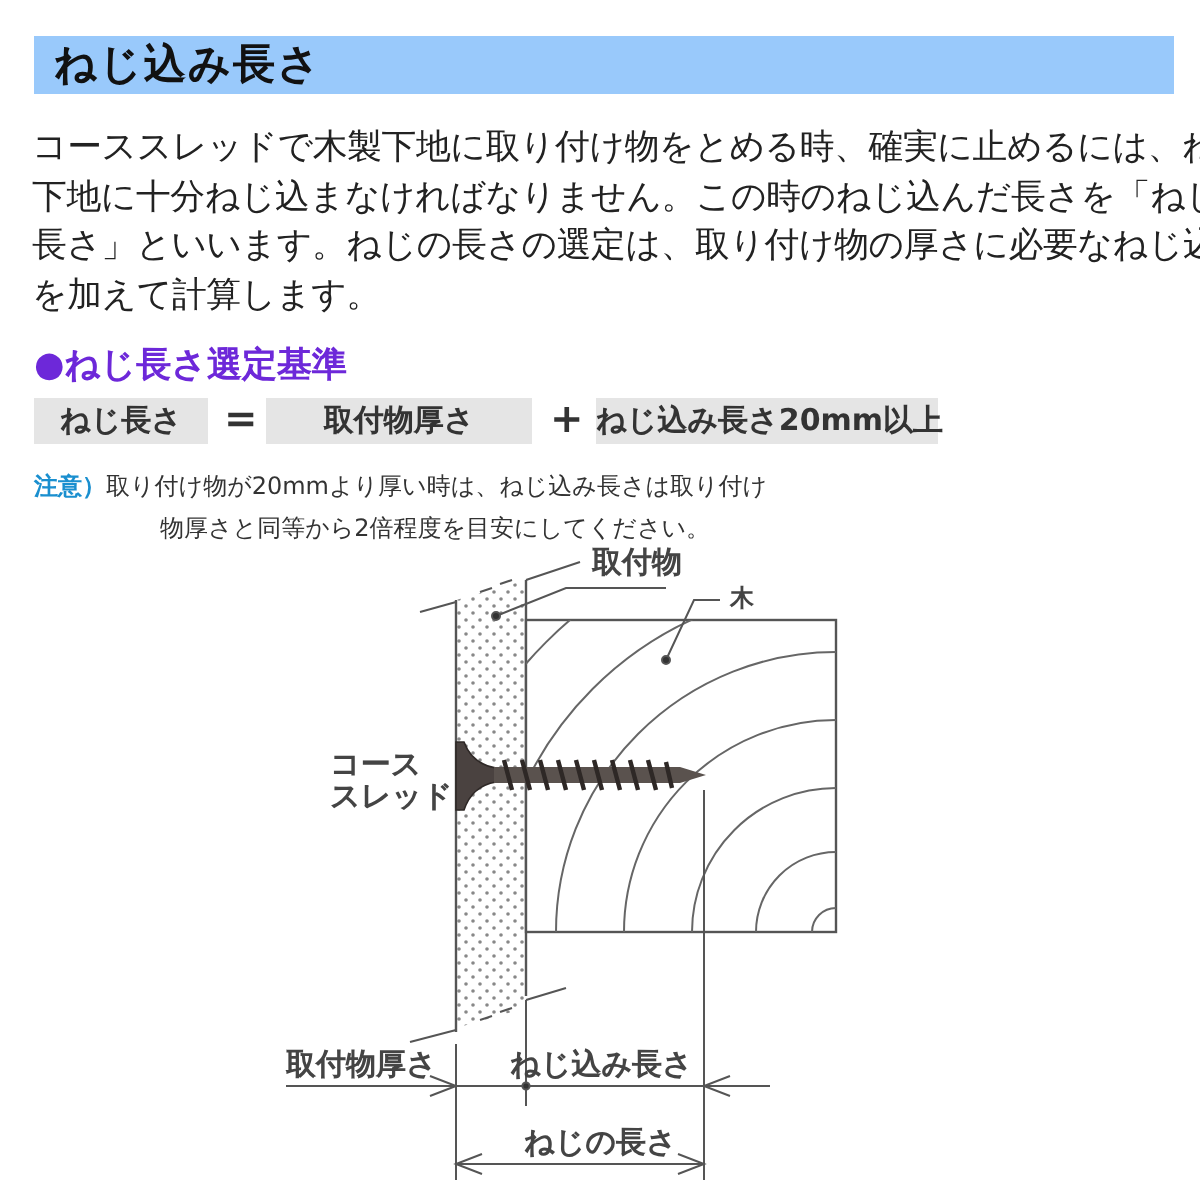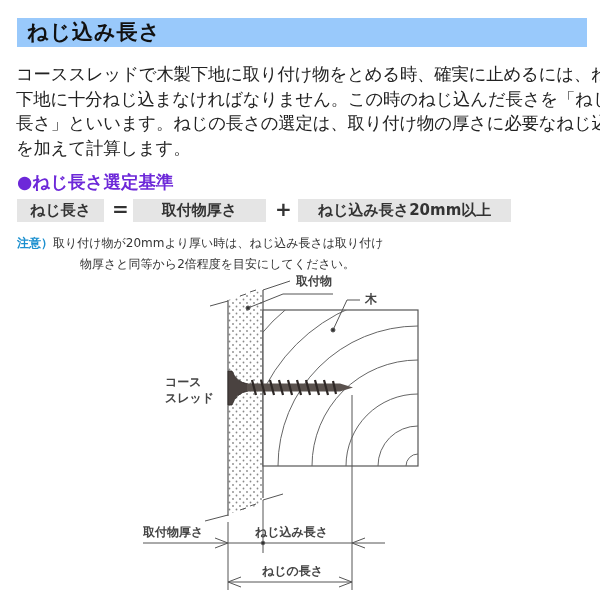--- a/index.html
+++ b/index.html
@@ -17,21 +17,21 @@
   .fbox { position:absolute; top:199px; height:23px; background:#e5e5e5;
           font-size:15px; font-weight:bold; color:#333; line-height:23px; text-align:center;
           white-space:nowrap; }
   .fop { position:absolute; top:197px; font-size:20px; font-weight:bold; color:#333;
          line-height:25px; }
   .note { position:absolute; left:17px; top:233px; font-size:12px; color:#333;
           line-height:21px; white-space:nowrap; }
   .note-label { color:#1a8fcf; font-weight:bold; }
   .note-line2 { padding-left:63px; display:block; }
   .diagram { position:absolute; left:0; top:0; width:600px; height:600px; }
-  .dlabel { position:absolute; font-size:12px; font-weight:bold; color:#444;
+  .dlabel { position:absolute; font-size:15px; font-weight:bold; color:#444;
             white-space:nowrap; line-height:14px; }
 </style>
 </head>
 <body>
 
 <div class="header-bar">
   <span class="header-title">ねじ込み長さ</span>
 </div>
 
 <div class="body-text">
@@ -40,21 +40,21 @@
   <div>長さ」といいます。ねじの長さの選定は、取り付け物の厚さに必要なねじ込み長さ</div>
   <div>を加えて計算します。</div>
 </div>
 
 <div class="section-title">●ねじ長さ選定基準</div>
 
 <div class="fbox" style="left:17px; width:87px;">ねじ長さ</div>
 <div class="fop" style="left:112px;">=</div>
 <div class="fbox" style="left:133px; width:133px;">取付物厚さ</div>
 <div class="fop" style="left:275px;">+</div>
-<div class="fbox" style="left:298px; width:213px;">ねじ込み長さ20mm以上</div>
+<div class="fbox" style="left:298px; width:171px;">ねじ込み長さ20mm以上</div>
 
 <div class="note">
   <span class="note-label">注意）</span><span>取り付け物が20mmより厚い時は、ねじ込み長さは取り付け</span>
   <span class="note-line2">物厚さと同等から2倍程度を目安にしてください。</span>
 </div>
 
 <svg class="diagram" viewBox="0 0 600 600" xmlns="http://www.w3.org/2000/svg">
   <defs>
     <pattern id="dots" width="7" height="7" patternUnits="userSpaceOnUse">
       <circle cx="2" cy="2" r="0.9" fill="#888"></circle>

